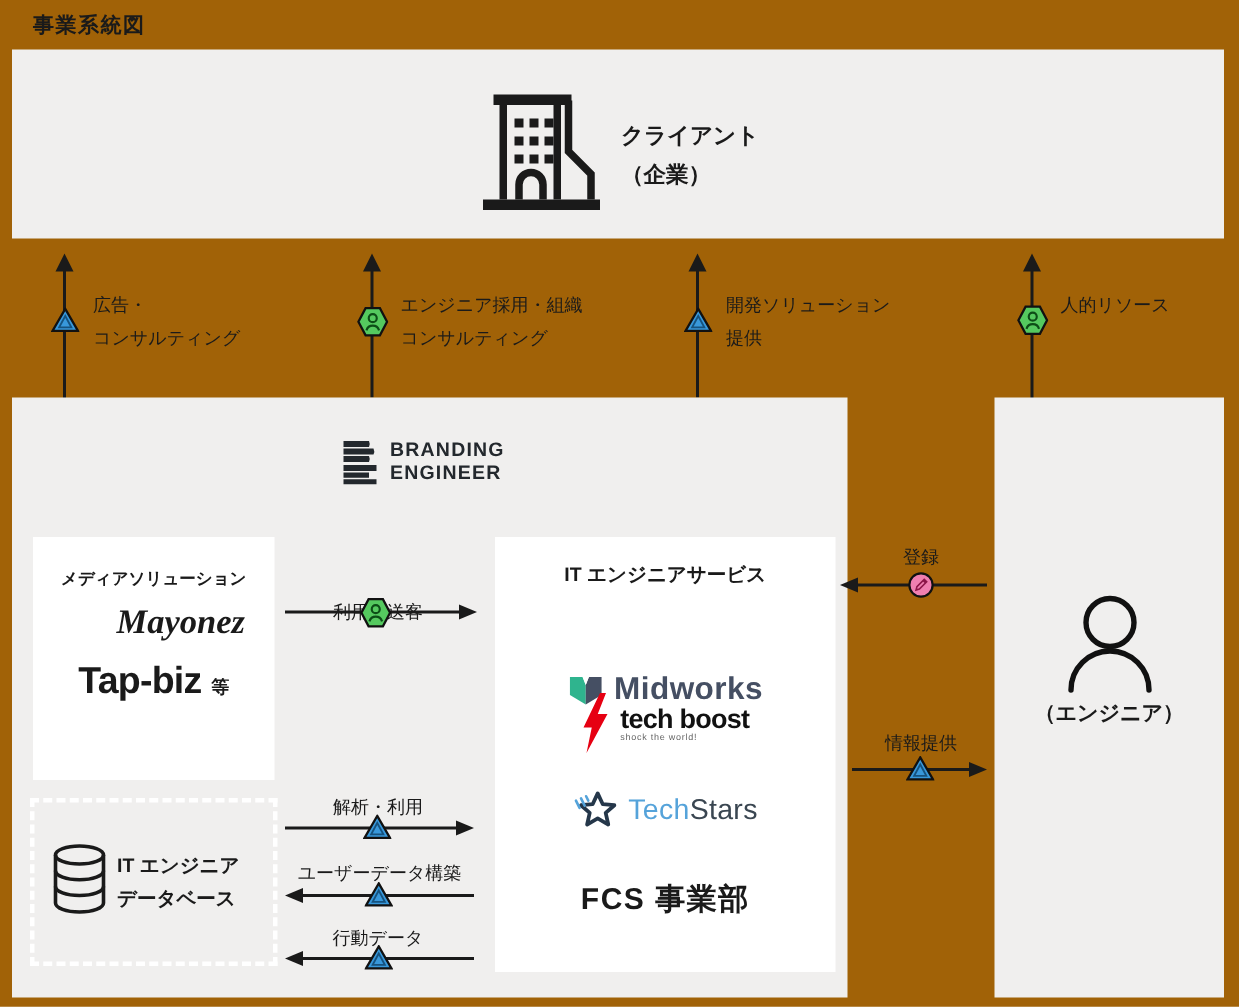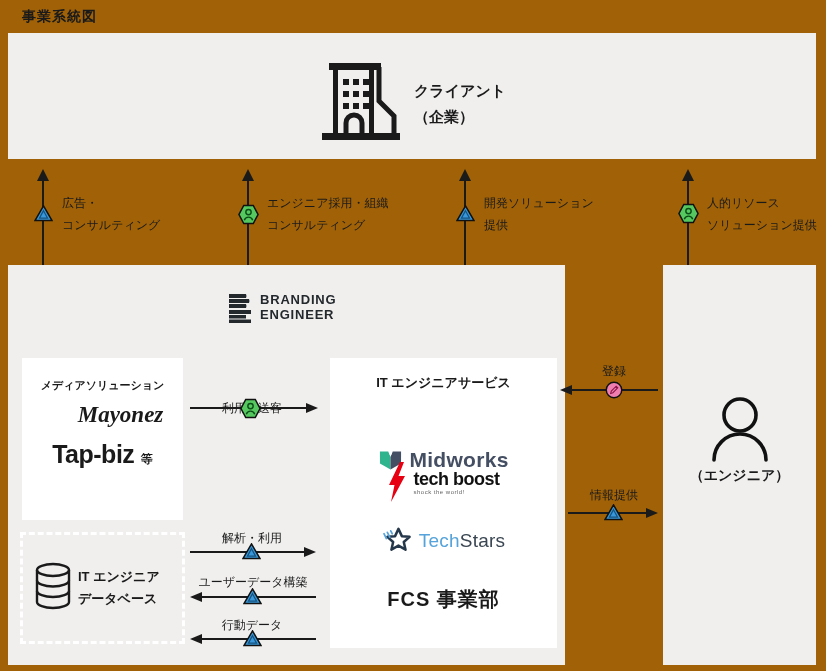--- a/index.html
+++ b/index.html
@@ -115,21 +115,20 @@
 
   <div class="vline" style="left:687px; top:180px; height:88px;"></div>
   <div class="ah-up" style="left:682px; top:169px;"></div>
   <svg class="icon" style="left:678px; top:203px;" width="21" height="21" viewBox="0 0 22 22">
     <polygon points="6,1.5 16,1.5 21,11 16,20.5 6,20.5 1,11" fill="#55c95f" stroke="#111" stroke-width="1.6"></polygon>
     <circle cx="11" cy="8.5" r="2.8" fill="none" stroke="#0d4d17" stroke-width="1.5"></circle>
     <path d="M6.6 17 a4.6 4.6 0 0 1 8.8 0" fill="none" stroke="#0d4d17" stroke-width="1.5"></path>
   </svg>
   <div class="lbl" style="left:707px; top:192px;">
     <div>人的リソース</div>
-    <div>ソリューション提供</div>
   </div>
 
   <div class="panel" style="left:8px; top:265px; width:557px; height:400px;"></div>
 
   <div class="panel" style="left:663px; top:265px; width:153px; height:400px;"></div>
 
   <svg class="icon" style="left:228px; top:294px;" width="26" height="29" viewBox="0 0 26 29">
     <g fill="#23282d">
       <path d="M1 0 h17 a4.5 4.5 0 0 1 0 4 h-17 z"></path>
       <path d="M1 5 h20 a4.5 4.5 0 0 1 0 4 h-20 z"></path>

